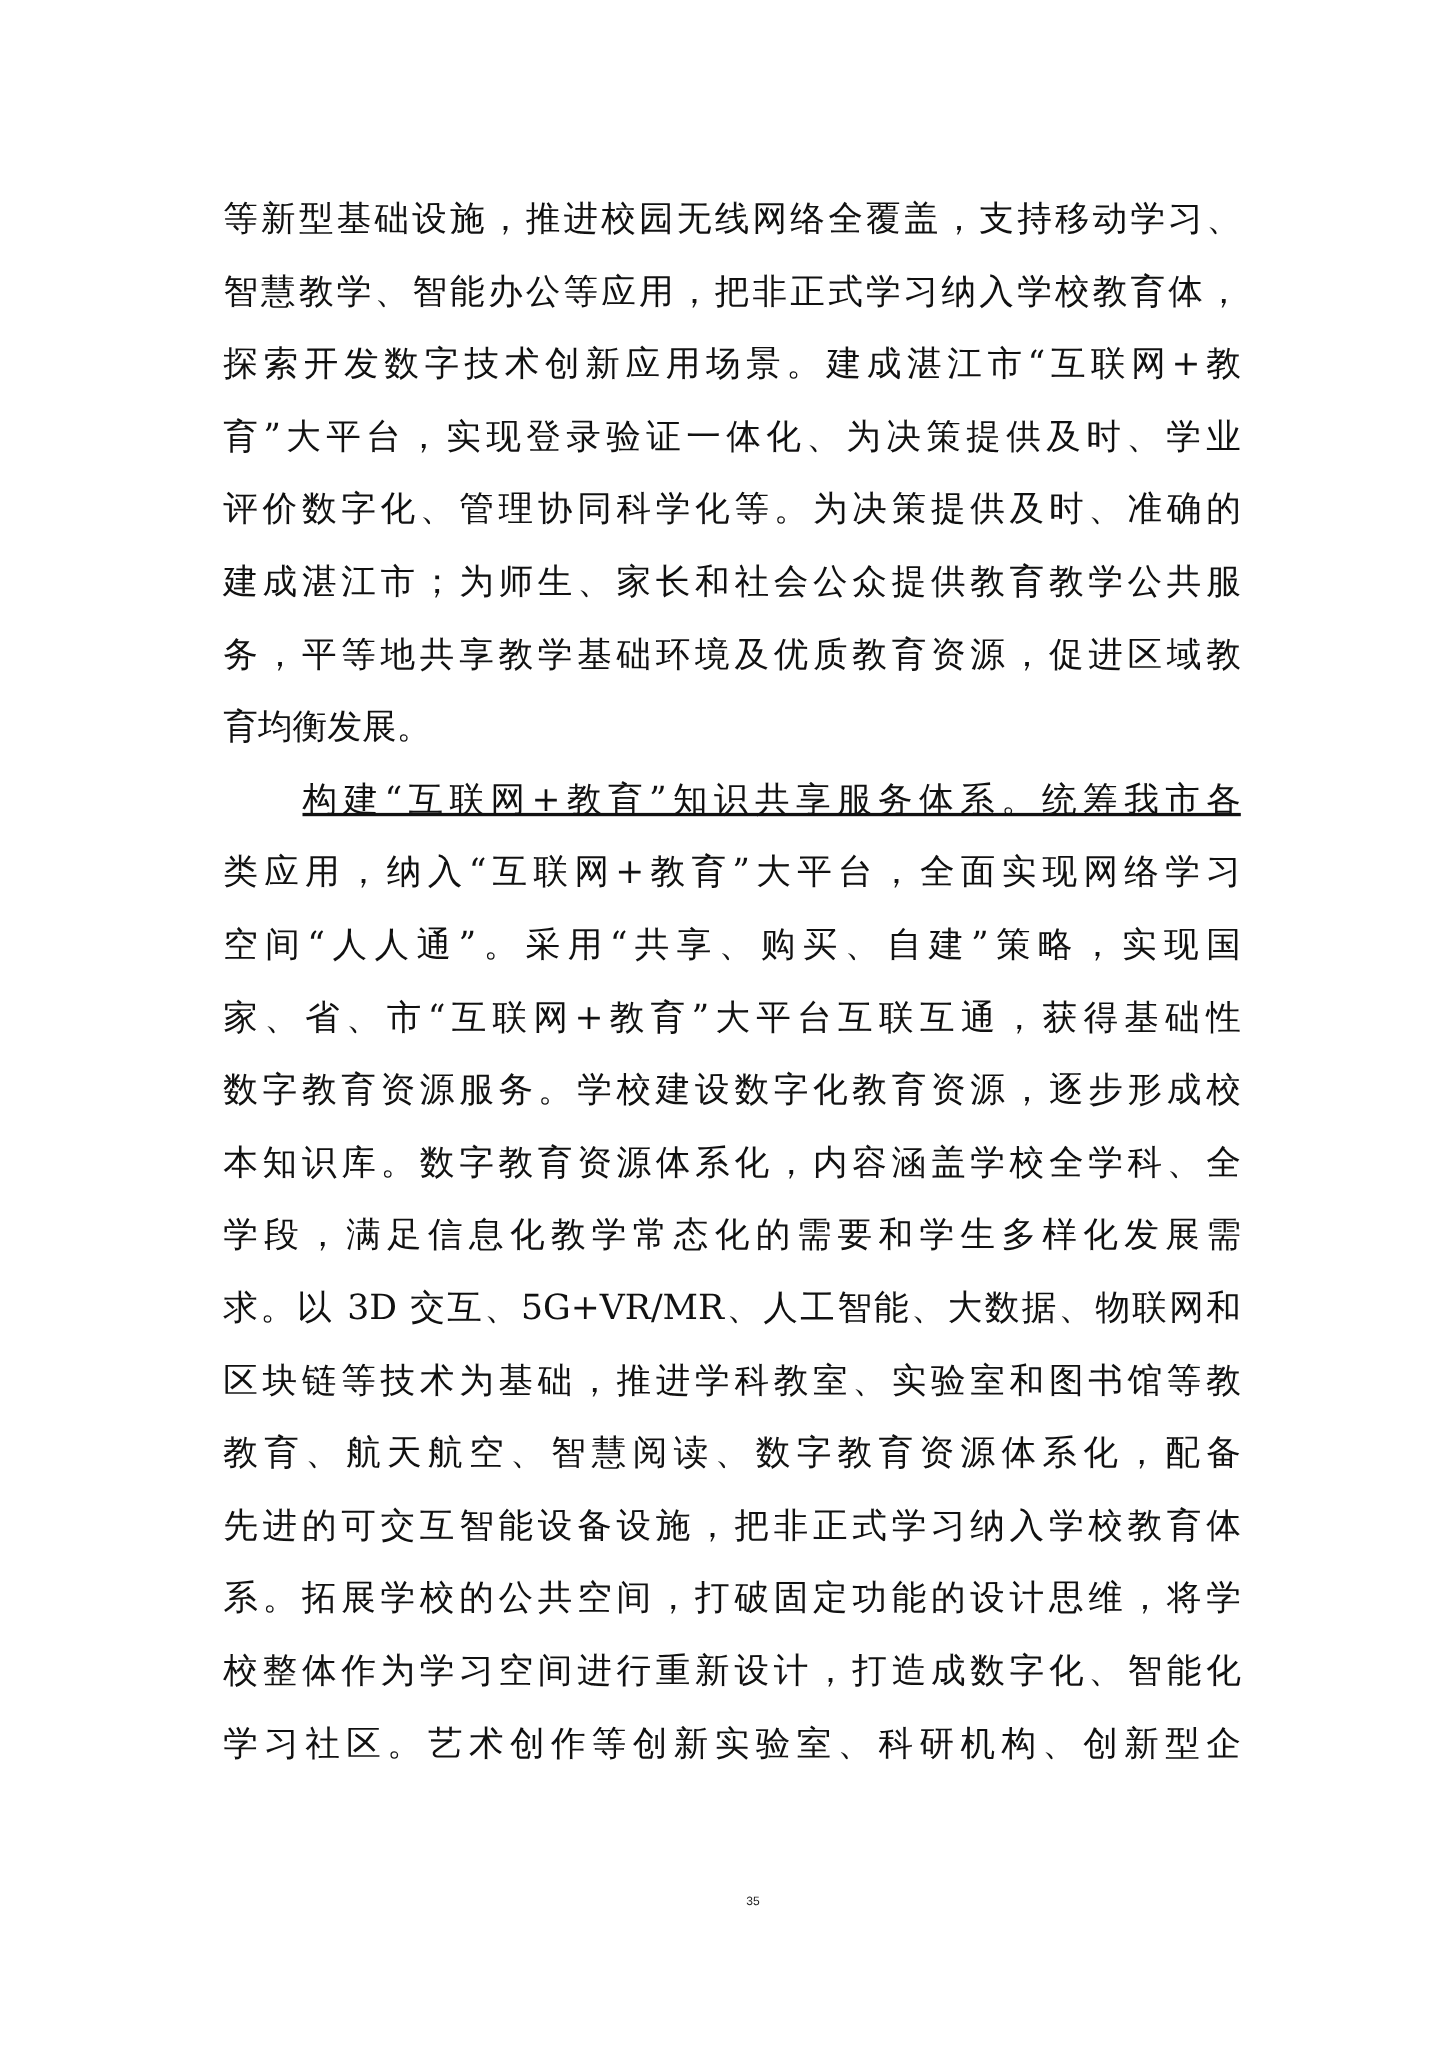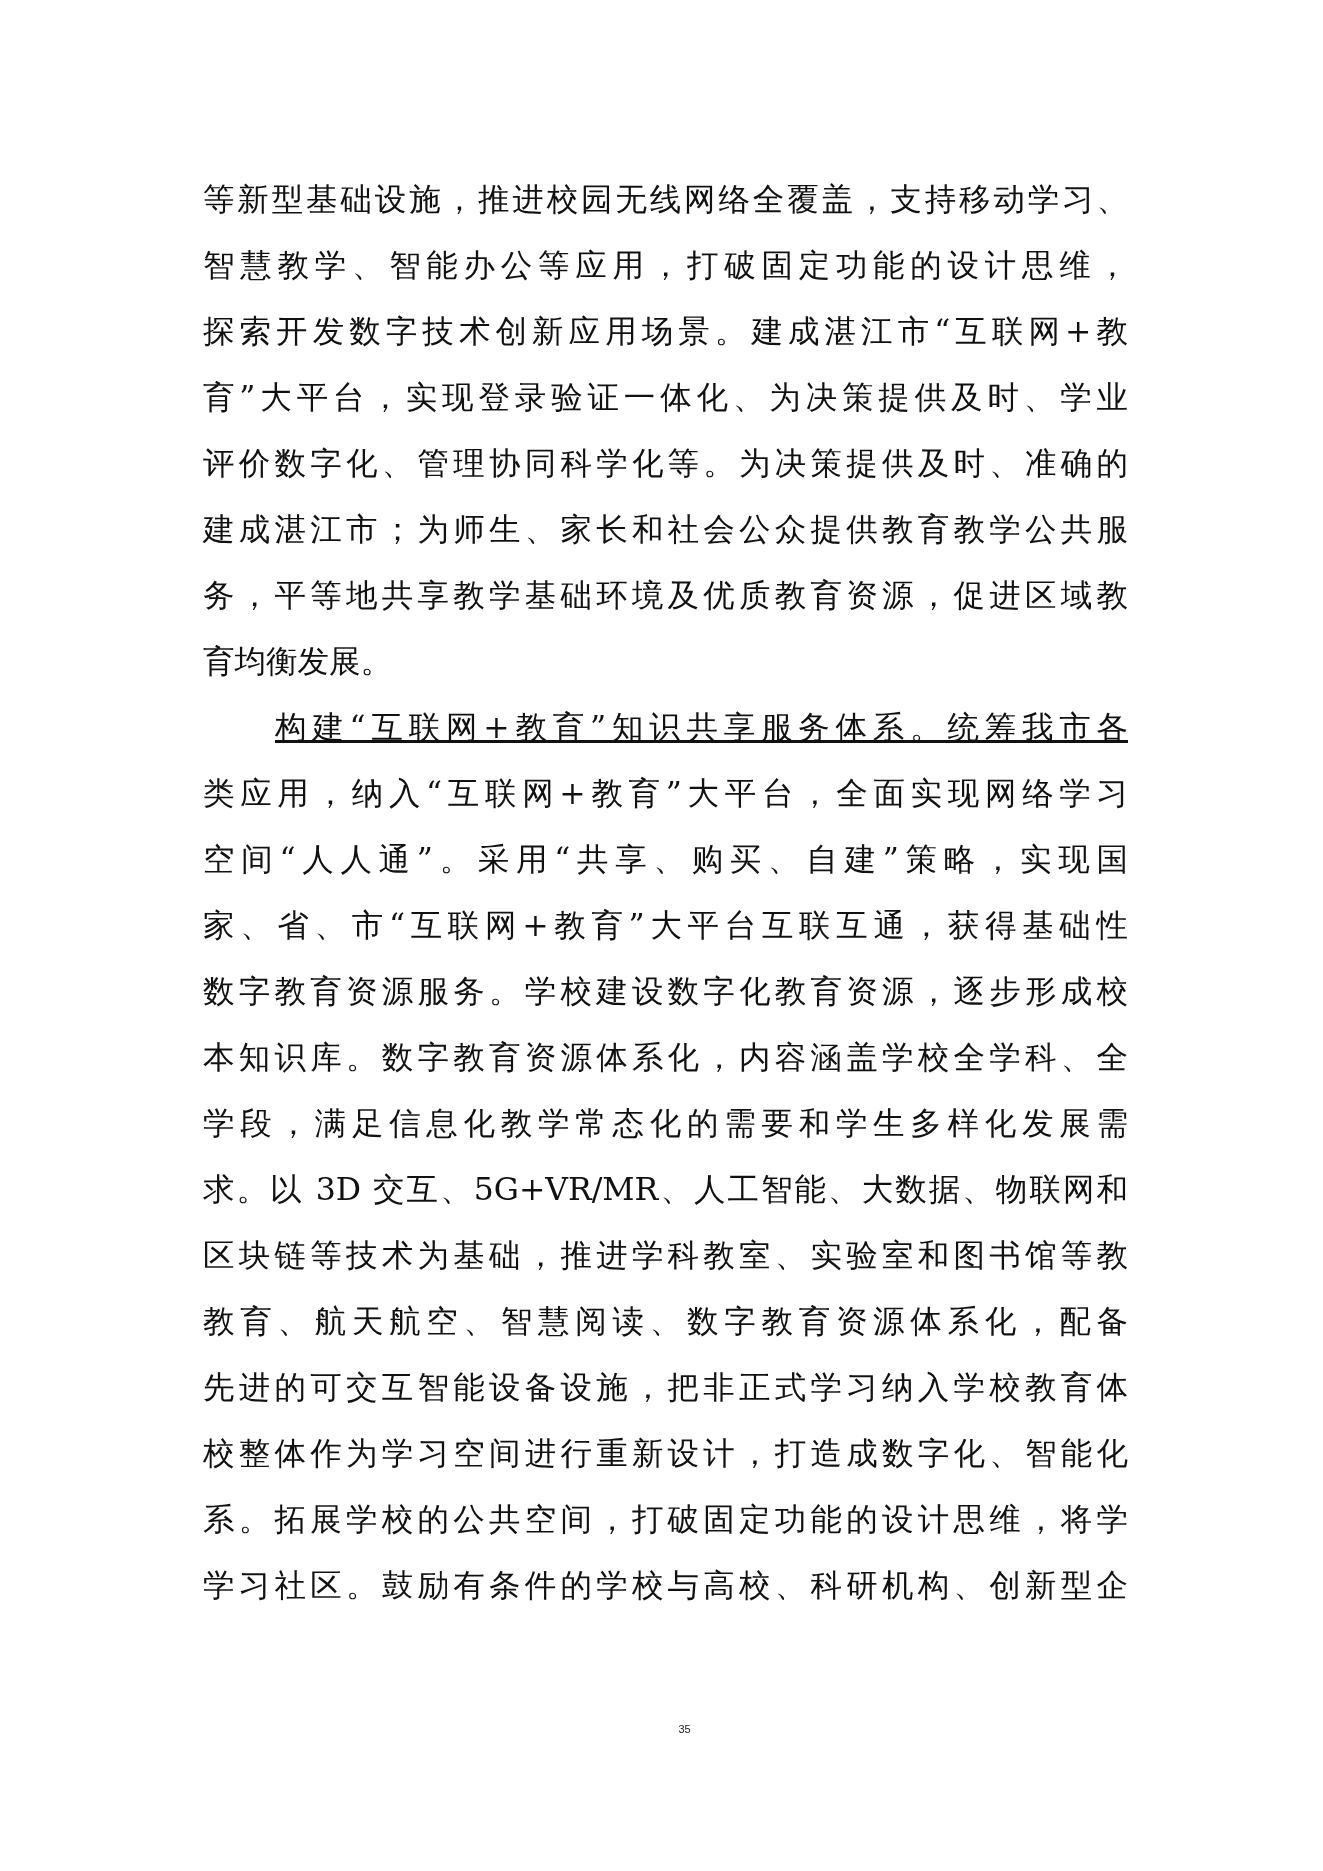--- a/index.html
+++ b/index.html
@@ -24,38 +24,38 @@
       font-family: "Liberation Sans", sans-serif; font-size: 11px; color: #222; padding-left: 23px;
     }
   </style>
 </head>
 <body>
 
 <div class="page">
   <div class="content">
 
     <div class="line">等新型基础设施，推进校园无线网络全覆盖，支持移动学习、</div>
-    <div class="line">智慧教学、智能办公等应用，打破固定功能的设计思维，</div>
+    <div class="line">智慧教学、智能办公等应用，把非正式学习纳入学校教育体，</div>
     <div class="line">探索开发数字技术创新应用场景。建成湛江市“互联网+教</div>
     <div class="line">育”大平台，实现登录验证一体化、为决策提供及时、学业</div>
     <div class="line">评价数字化、管理协同科学化等。为决策提供及时、准确的</div>
     <div class="line">建成湛江市；为师生、家长和社会公众提供教育教学公共服</div>
     <div class="line">务，平等地共享教学基础环境及优质教育资源，促进区域教</div>
     <div class="line last">育均衡发展。</div>
 
     <div class="line indent">构建“互联网+教育”知识共享服务体系。统筹我市各</div>
     <div class="line">类应用，纳入“互联网+教育”大平台，全面实现网络学习</div>
     <div class="line">空间“人人通”。采用“共享、购买、自建”策略，实现国</div>
     <div class="line">家、省、市“互联网+教育”大平台互联互通，获得基础性</div>
     <div class="line">数字教育资源服务。学校建设数字化教育资源，逐步形成校</div>
     <div class="line">本知识库。数字教育资源体系化，内容涵盖学校全学科、全</div>
     <div class="line">学段，满足信息化教学常态化的需要和学生多样化发展需</div>
     <div class="line">求。以 3D 交互、5G+VR/MR、人工智能、大数据、物联网和</div>
     <div class="line">区块链等技术为基础，推进学科教室、实验室和图书馆等教</div>
     <div class="line">教育、航天航空、智慧阅读、数字教育资源体系化，配备</div>
     <div class="line">先进的可交互智能设备设施，把非正式学习纳入学校教育体</div>
+    <div class="line">系。拓展学校的公共空间，打破固定功能的设计思维，将学</div>
     <div class="line">校整体作为学习空间进行重新设计，打造成数字化、智能化</div>
-    <div class="line">系。拓展学校的公共空间，打破固定功能的设计思维，将学</div>
-    <div class="line">学习社区。鼓励有条件的学校与高校、科研机构、创新型企</div>
+    <div class="line">学习社区。艺术创作等创新实验室、科研机构、创新型企</div>
   </div>
 
   <div class="page-number">35</div>
 </div>
 
 </body></html>

